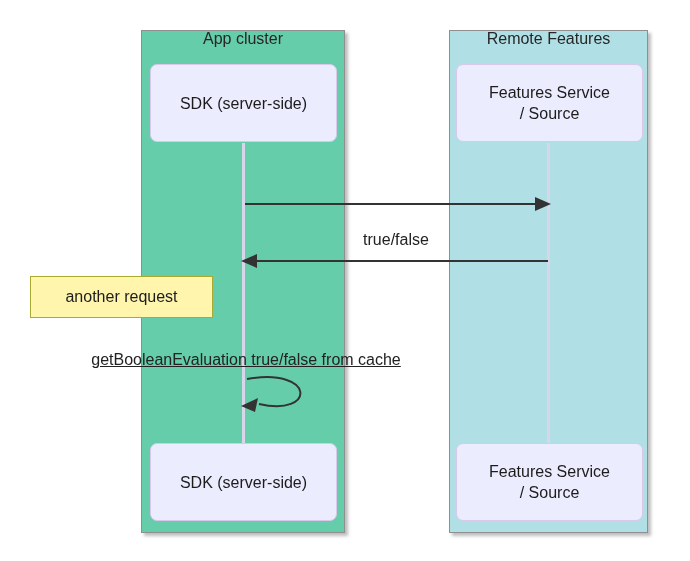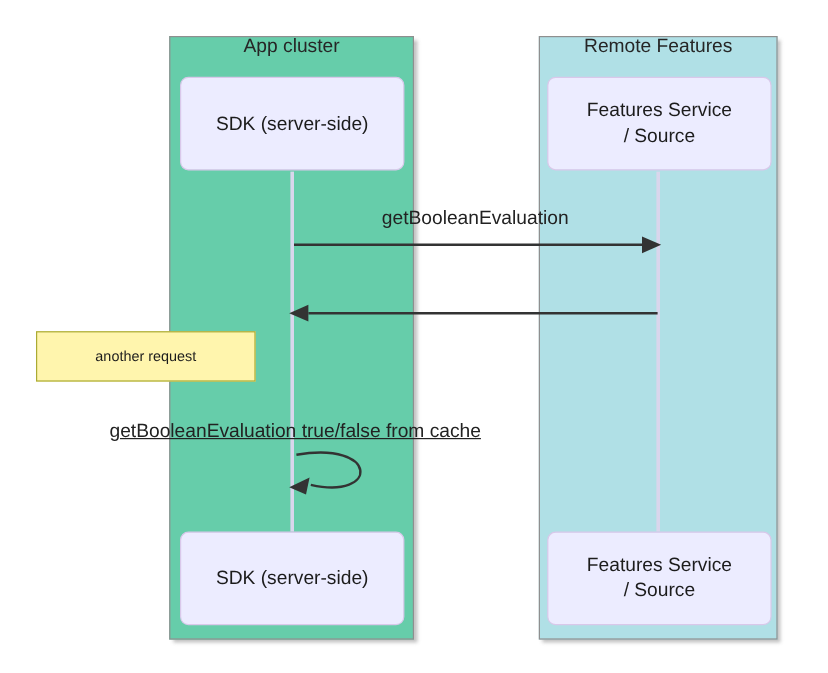--- a/index.html
+++ b/index.html
@@ -38,21 +38,21 @@
   }
   .actor-sdk-top{left:150px;top:64px;}
   .actor-features-top{left:456px;top:64px;}
   .actor-sdk-bottom{left:150px;top:443px;}
   .actor-features-bottom{left:456px;top:443px;}
   
   .note{
     position:absolute;left:30px;top:276px;width:183px;height:42px;
     background:#fff5ad;border:1px solid #aaaa33;
     display:flex;align-items:center;justify-content:center;
-    font-size:12px;box-sizing:border-box;color:#1c1c1c;
+    font-size:16px;box-sizing:border-box;color:#1c1c1c;
   }
   
   .msg-label{position:absolute;font-size:16px;line-height:22px;text-align:center;color:#222222;}
   .msg1{left:246px;width:300px;top:172px;}
   .msg2{left:246px;width:300px;top:229px;}
   .msg3{left:44px;width:404px;top:349px;text-decoration:underline;}
   
   .overlay{position:absolute;left:0;top:0;width:690px;height:561px;pointer-events:none;}
 </style>
 </head>
@@ -74,21 +74,21 @@
   <div class="actor actor-features-top">Features Service
 / Source</div>
   <div class="actor actor-sdk-bottom">SDK (server-side)</div>
   <div class="actor actor-features-bottom">Features Service
 / Source</div>
 
   <div class="note">
     <span>another request</span>
   </div>
 
-  <div class="msg-label msg1">getBooleanEvaluation</div>
+  <div class="msg-label msg2">true/false</div>
   <div class="msg-label msg3">getBooleanEvaluation true/false from cache</div>
 
   <svg class="overlay" viewBox="0 0 690 561" xmlns="http://www.w3.org/2000/svg">
 
     <line x1="245" y1="204" x2="537" y2="204" stroke="#333333" stroke-width="2"></line>
     <polygon points="551,204 535,197 535,211" fill="#333333"></polygon>
 
     <line x1="548" y1="261" x2="257" y2="261" stroke="#333333" stroke-width="2"></line>
     <polygon points="241,261 257,254 257,268" fill="#333333"></polygon>
 

